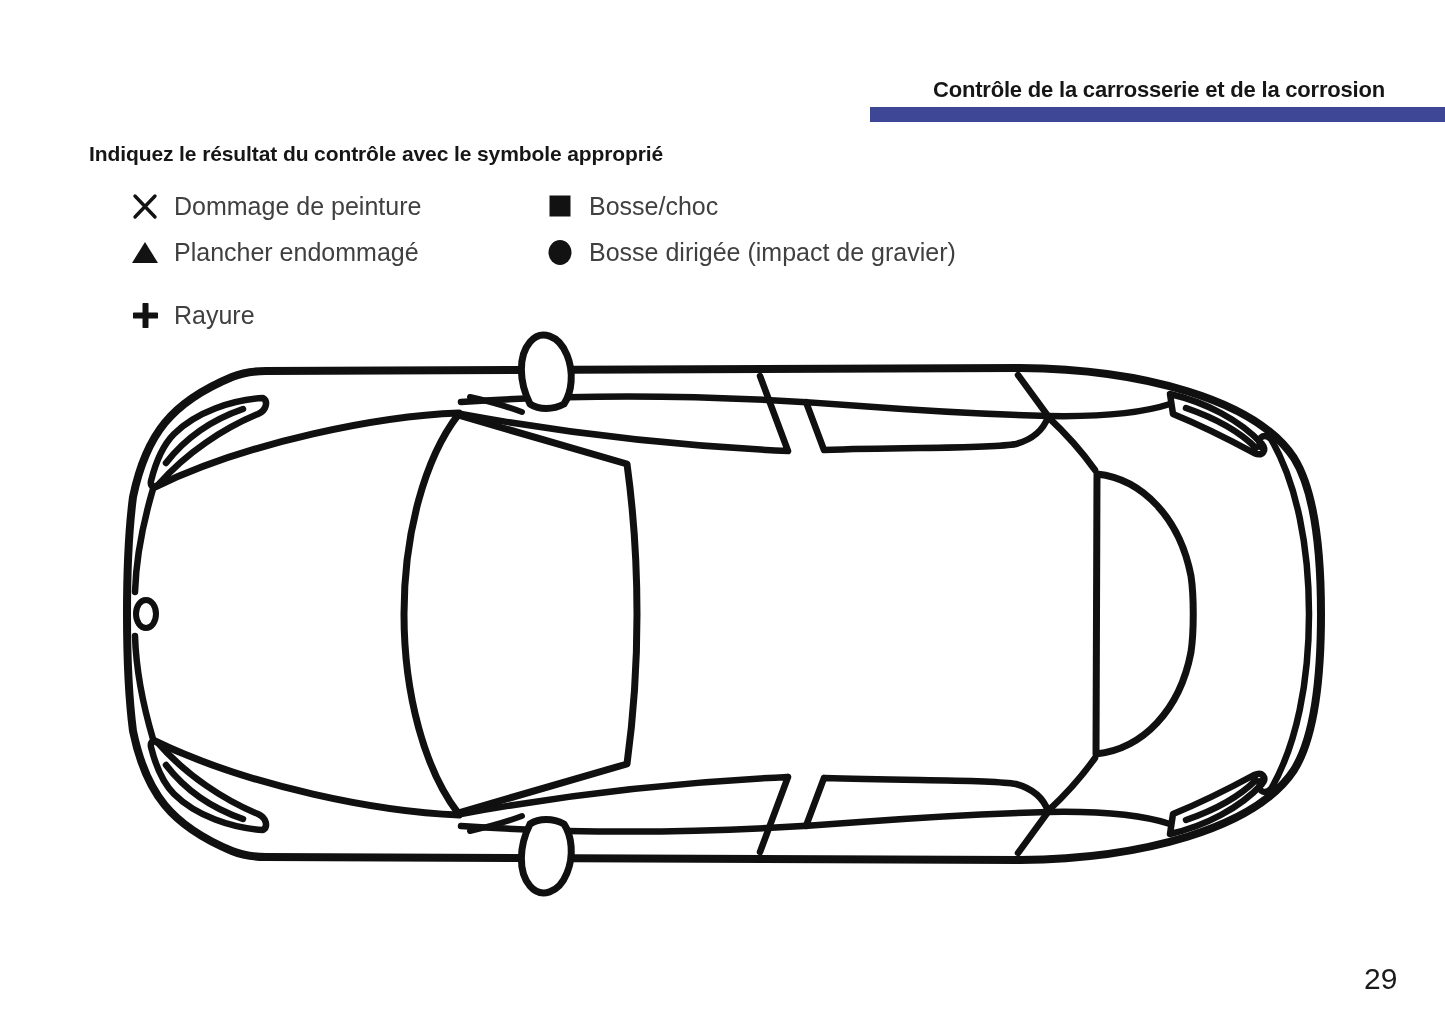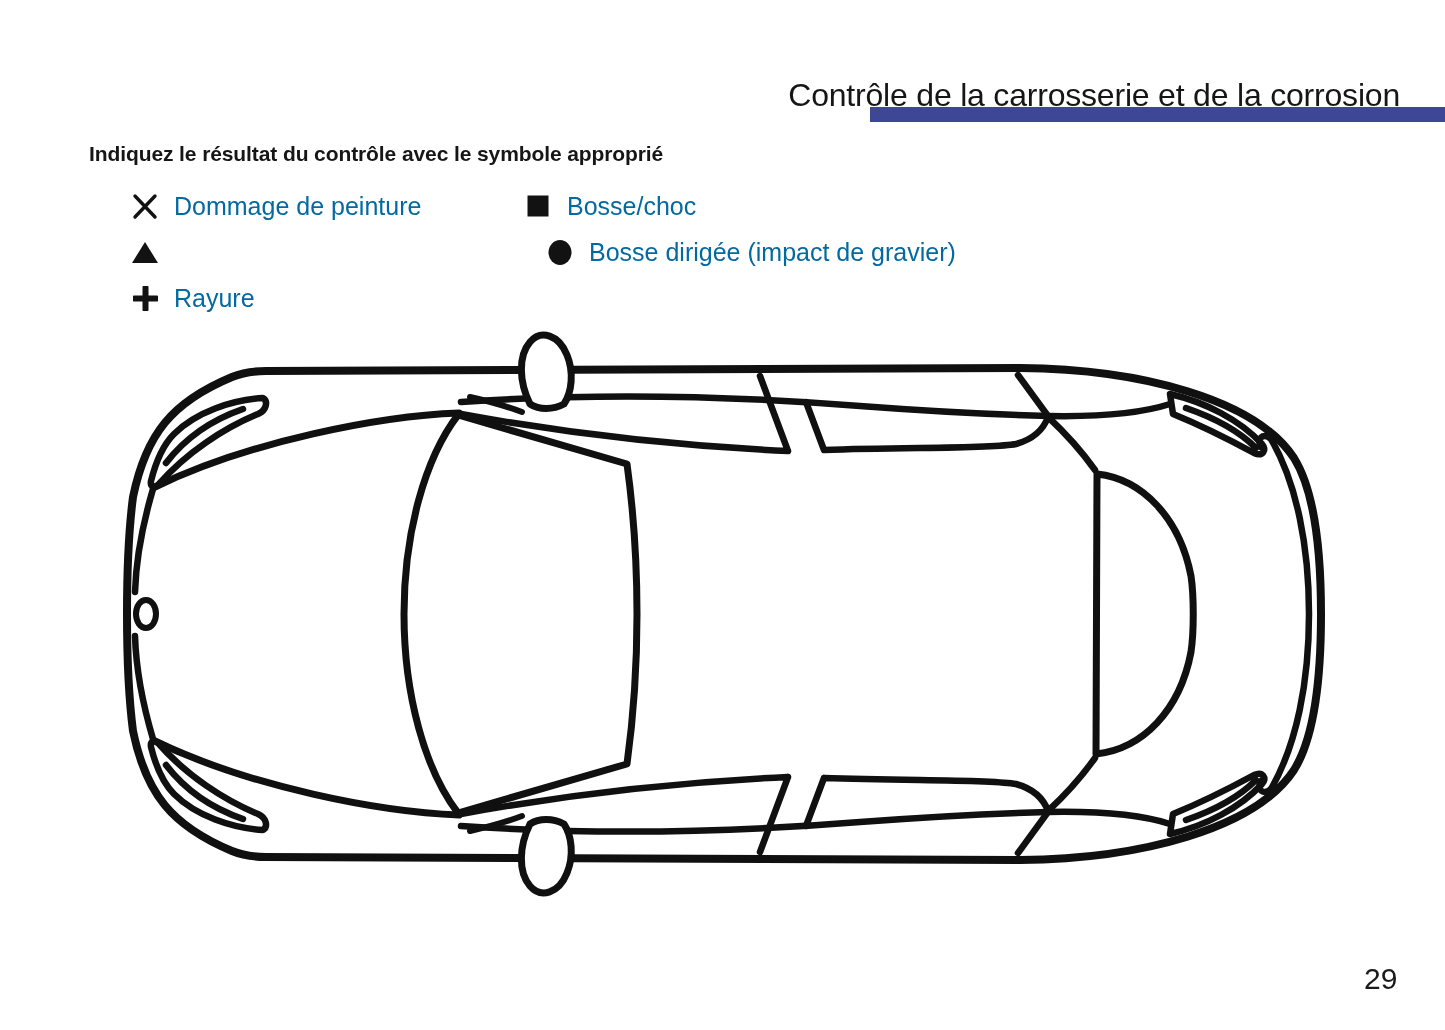--- a/index.html
+++ b/index.html
@@ -2,44 +2,44 @@
 <html><head>
 <meta charset="utf-8">
 <style>
   * { margin:0; padding:0; box-sizing:border-box; }
   html,body { background:#ffffff; }
   body {
     width:1445px; height:1030px; position:relative; overflow:hidden;
     font-family:"Liberation Sans", sans-serif; color:#161616;
   }
   .page-title {
-    position:absolute; top:77px; right:45px;
-    font-size:32px; font-weight:400; letter-spacing:-0.2px; white-space:nowrap;
+    position:absolute; top:77px; right:60px;
+    font-size:22px; font-weight:700; letter-spacing:-0.2px; white-space:nowrap;
   }
   .title-bar {
     position:absolute; top:107px; left:870px; width:575px; height:15px;
     background:#3e4795;
   }
   .instruction {
     position:absolute; top:142px; left:89px;
     font-size:21px; font-weight:700; letter-spacing:-0.1px; white-space:nowrap;
   }
   .legend-item {
     position:absolute; display:flex; align-items:center; gap:14px; height:34px;
   }
   .legend-item .icon-box {
     width:30px; height:30px; display:flex; align-items:center; justify-content:center;
     flex:0 0 auto;
   }
-  .legend-item .lbl { font-size:25px; color:#0369a1; white-space:nowrap; }
+  .legend-item .lbl { font-size:25px; color:#404040; white-space:nowrap; }
   .li-0 { left:130px; top:189px; }
-  .li-1 { left:523px; top:189px;align-items:center; }
+  .li-1 { left:545px; top:189px;align-items:center; }
   .li-2 { left:130px; top:235px; }
   .li-3 { left:545px; top:235px; }
-  .li-4 { left:130px; top:281px; }
+  .li-4 { left:130px; top:298px; }
   .page-number {
     position:absolute; top:962px; left:1364px; font-size:30px; color:#1a1a1a;
   }
   svg.car path, svg.car ellipse {
     fill:none; stroke:#101010; stroke-linecap:round; stroke-linejoin:round;
   }
   .sym { display:block; }
 </style>
 </head>
 <body>
@@ -66,20 +66,21 @@
   </span>
   <span class="lbl">Bosse/choc</span>
 </div>
 
 <div class="legend-item li-2">
   <span class="icon-box">
     <svg class="sym" width="28" height="23" viewBox="0 0 28 23">
         <polygon points="14,1 27,22 1,22" fill="#121212"></polygon>
       </svg>
   </span>
+  <span class="lbl">Plancher endommagé</span>
 </div>
 
 <div class="legend-item li-3">
   <span class="icon-box">
     <svg class="sym" width="26" height="27" viewBox="0 0 26 27">
         <ellipse cx="13" cy="13.5" rx="11.5" ry="12.5" fill="#121212"></ellipse>
       </svg>
   </span>
   <span class="lbl">Bosse dirigée (impact de gravier)</span>
 </div>

